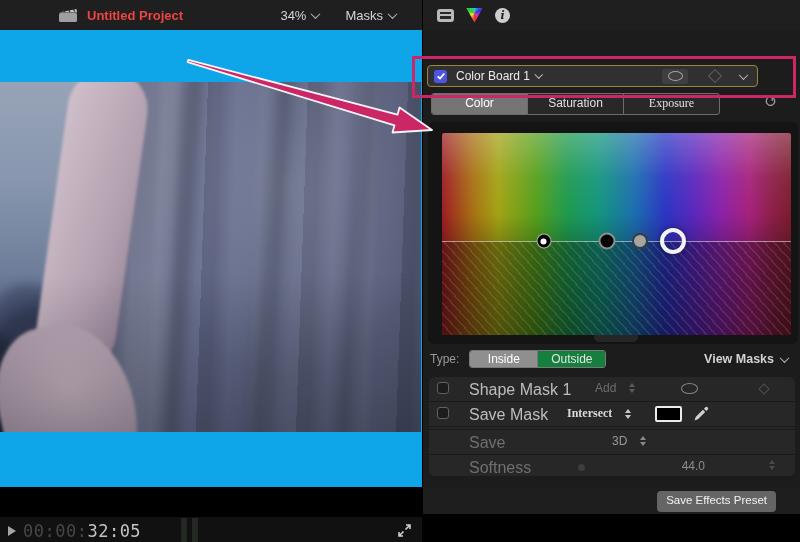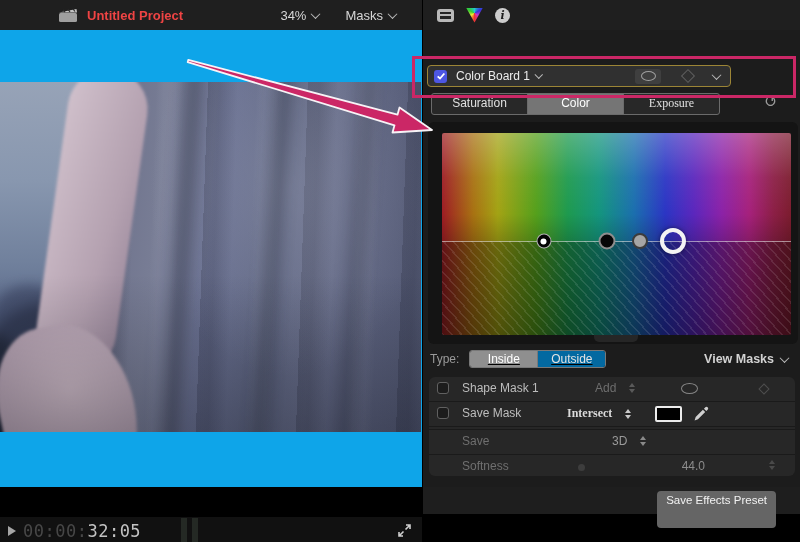--- a/index.html
+++ b/index.html
@@ -60,21 +60,21 @@
 
   .icon-film{width:17px;height:13px;background:#b9b9b9;border-radius:3px;position:relative;}
   .icon-film:before,.icon-film:after{content:"";position:absolute;left:3px;right:3px;height:2.5px;background:#262626;}
   .icon-film:before{top:3px;} .icon-film:after{bottom:3px;}
   .icon-tri{width:17px;height:15px;clip-path:polygon(50% 100%,0 0,100% 0);
     background:conic-gradient(from 180deg at 50% 35%, #e33, #ee3, #3c3, #2cc, #33d, #c3c, #e33);}
   .icon-info{width:15px;height:15px;border-radius:50%;background:#cdcdcd;color:#1e1e1e;
     font-family:"DejaVu Serif",serif;font-style:italic;font-weight:700;font-size:11px;
     display:flex;align-items:center;justify-content:center;}
 
-  .effect-row{position:absolute;left:4px;top:35px;width:304px;height:22px;background:#303030;
+  .effect-row{position:absolute;left:4px;top:35px;width:331px;height:22px;background:#303030;
     border:1.5px solid var(--selection-yellow,#9c8536);border-radius:4px;box-sizing:border-box;
     display:flex;align-items:center;}
   .cb-on{width:13px;height:13px;border-radius:3px;background:var(--checkbox-blue,#4d56e3);
     margin-left:6px;display:flex;align-items:center;justify-content:center;}
   .effect-label{margin-left:9px;color:#ececec;font-size:12px;}
   .effect-row .chev{margin-left:6px;}
   .maskview-btn{margin-left:auto;width:26px;height:15px;background:#3f3f3f;border-radius:3px;
     display:flex;align-items:center;justify-content:center;}
   .oval{width:13px;height:8px;border:1.5px solid #a0a0a0;border-radius:50%;}
   .diamond{width:8px;height:8px;border:1.5px solid #5f5f5f;transform:rotate(45deg);margin-left:22px;}
@@ -108,53 +108,53 @@
   .puck.shadows{width:17px;height:17px;background:#060606;border:2px solid #8d8d8d;}
   .puck.mids{width:16px;height:16px;background:#a5a5a5;border:2px solid #3c3c3c;}
   .puck.hilite{width:26px;height:26px;background:transparent;border:4.5px solid #f3f3f3;
     box-shadow:0 0 4px rgba(0,0,0,.5);}
   .board-notch{position:absolute;left:171px;top:305px;width:44px;height:7px;background:#262626;
     border-radius:0 0 5px 5px;}
 
   .mask-bar{position:absolute;left:0;top:319px;width:100%;height:20px;display:flex;align-items:center;}
   .mask-label{margin-left:7px;color:#9a9a9a;font-size:12px;}
   .seg-group{margin-left:10px;height:18px;display:flex;border:1px solid #787878;border-radius:3px;
-    overflow:hidden;box-sizing:border-box;text-decoration:underline;}
-  .seg{width:67px;text-align:center;line-height:16px;font-size:12px;color:#e3e3e3;background:#0369a1;}
+    overflow:hidden;box-sizing:border-box;}
+  .seg{width:67px;text-align:center;line-height:16px;font-size:12px;color:#e3e3e3;background:#15803d;}
   .seg.sel{background:#8f8f8f;color:#fff;}
   .seg+.seg{border-left:1px solid #787878;}
   .viewmasks{margin-left:auto;margin-right:12px;display:flex;align-items:center;gap:7px;
     color:#d2d2d2;font-size:12.5px;font-weight:700;}
 
   .group{position:absolute;left:6px;top:347px;width:366px;height:99px;background:#272727;
     border-radius:6px;overflow:hidden;}
   .grow{position:relative;height:24px;border-bottom:1px solid #1a1a1a;}
   .grow.gap{margin-top:2px;border-top:1px solid #1a1a1a;}
   .grow .cb-off{position:absolute;left:8px;top:5px;width:12px;height:12px;border-radius:3px;
     border:1px solid #616161;background:#1c1c1c;box-sizing:border-box;}
-  .grow .rlabel{position:absolute;left:33px;top:4px;font-size:12px;color:#bdbdbd;}
+  .grow .rlabel{position:absolute;left:40px;top:4px;font-size:16px;color:#bdbdbd;}
   .grow .rlabel.dim{color:#6f6f6f;}
   .dropdown{position:absolute;display:flex;align-items:center;gap:13px;top:4px;font-size:12px;}
   .stepper{display:inline-flex;flex-direction:column;gap:2px;}
   .stepper i{width:0;height:0;border-left:3.5px solid transparent;border-right:3.5px solid transparent;}
   .stepper i.up{border-bottom:4px solid currentColor;}
   .stepper i.dn{border-top:4px solid currentColor;}
   .oval-ghost{position:absolute;left:252px;top:6px;width:17px;height:11px;border:1.5px solid #868686;
     border-radius:50%;box-sizing:border-box;}
   .diamond-ghost{position:absolute;left:331px;top:8px;width:8px;height:8px;border:1.5px solid #4e4e4e;
     transform:rotate(45deg);box-sizing:border-box;}
   .swatch{position:absolute;left:226px;top:4px;width:27px;height:16px;border:2.5px solid #ececec;
     background:#000;border-radius:2px;box-sizing:border-box;}
   .dropper{position:absolute;left:264px;top:3px;}
   .slider-dot{position:absolute;left:149px;top:9px;width:7px;height:7px;border-radius:50%;background:#3d3d3d;}
   .soft-val{position:absolute;left:236px;top:4px;width:40px;text-align:right;font-size:12px;color:#8c8c8c;}
   .soft-stepper{position:absolute;left:340px;top:5px;color:#4a4a4a;}
 
   .insp-bottombar{position:absolute;left:0;top:487px;width:100%;height:27px;background:#1e1e1e;}
-  .save-btn{position:absolute;right:24px;top:4px;height:37px;padding:0 9px;background:#656565;
+  .save-btn{position:absolute;right:24px;top:4px;height:21px;padding:0 9px;background:#656565;
     border-radius:4px;color:#f2f2f2;font-size:11.5px;line-height:19px;}
 
   
   .anno-box{position:absolute;left:412px;top:56px;width:384px;height:42px;
     border:3px solid var(--accent-pink,#cb2766);box-sizing:border-box;z-index:40;}
   .anno-arrow{position:absolute;left:0;top:0;z-index:50;pointer-events:none;}
 
   .divider-v{position:absolute;left:422px;top:0;width:1px;height:542px;background:#000;}
 </style>
 </head>
@@ -231,22 +231,22 @@
         <span class="effect-label">Color Board 1</span>
         <span class="chev sm"></span>
         <span class="maskview-btn">
           <span class="oval"></span>
         </span>
         <span class="diamond"></span>
         <span class="chev endchev"></span>
       </div>
 
       <div class="tabs">
+        <span class="tab sel">Color</span>
         <span class="tab">Saturation</span>
-        <span class="tab sel">Color</span>
         <span class="tab">Exposure</span>
       </div>
       <span class="reset-btn">↺</span>
 
       <div class="board-panel"></div>
       <div class="board">
         <div class="board-hatch"></div>
         <div class="board-line"></div>
         <span class="puck master" style="left: 29.2%;"></span>
         <span class="puck shadows" style="left: 47.3%;"></span>

